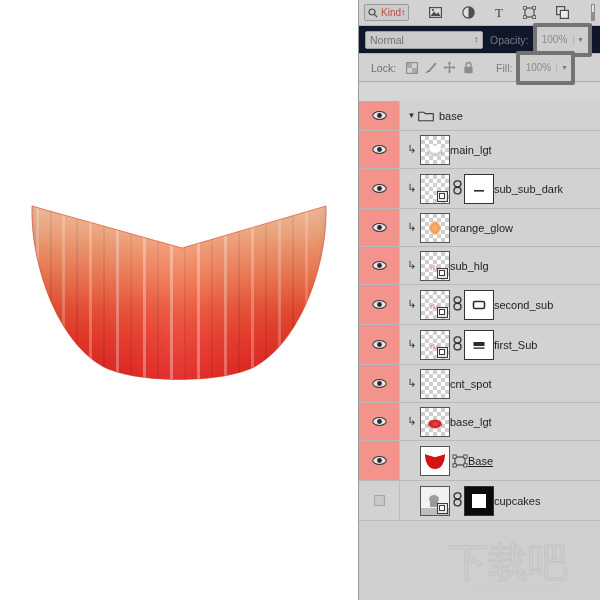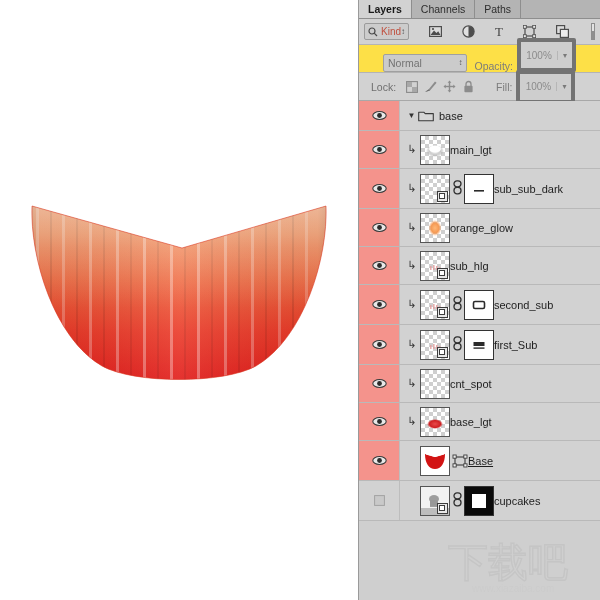--- a/index.html
+++ b/index.html
@@ -59,22 +59,22 @@
     width:20px;height:18px;display:flex;align-items:center;justify-content:center;
   }
   .tog{
     width:11px;height:17px;border:1px solid #8d8d8d;box-sizing:border-box;
     background:linear-gradient(#e2e2e2 0 48%,#8f8f8f 48% 100%);
     margin-left:2px;
   }
 
   
   .blendrow{
-    height:28px;background:#fde047;border-bottom:1px solid #b4b4b4;
-    display:flex;align-items:flex-end;padding:0 24px;box-sizing:border-box;
+    height:28px;background:#0f172a;border-bottom:1px solid #b4b4b4;
+    display:flex;align-items:center;padding:0 6px;box-sizing:border-box;
   }
   .blendsel{
     display:flex;align-items:center;height:18px;width:118px;
     background:#cbcbcb;border:1px solid #a0a0a0;border-radius:2px;
     box-sizing:border-box;padding:0 4px;
   }
   .blendsel span.txt{font-size:10.5px;color:#737373;flex:1;}
   .lbl{font-size:10.5px;color:#7c7c7c;margin:0 4px 0 7px;}
   .numfield{
     display:flex;align-items:center;height:34px;
@@ -227,26 +227,20 @@
         </g>
 
         <path d="M18,8 C16,60 40,140 88,168 C120,186 210,186 242,168 C290,140 314,60 312,8
                  L168,50 Z" fill="none" stroke="#d8341f" stroke-width="1" opacity="0.55"></path>
       </svg>
     </div>
   </div>
 
   <div id="panel">
 
-    <div class="tabbar">
-      <div class="tab active">Layers</div>
-      <div class="tab">Channels</div>
-      <div class="tab">Paths</div>
-      <div class="tab tab-filler"></div>
-    </div>
 
     <div class="filterrow">
       <div class="kindbox">
         <svg width="10" height="10" viewBox="0 0 10 10">
           <circle cx="4" cy="4" r="3" fill="none" stroke="#4a4a4a" stroke-width="1.2"></circle>
           <line x1="6.2" y1="6.2" x2="9" y2="9" stroke="#4a4a4a" stroke-width="1.2"></line>
         </svg>
         <span class="kind-label">Kind</span>
         <span class="stepper">↕</span>
       </div>

